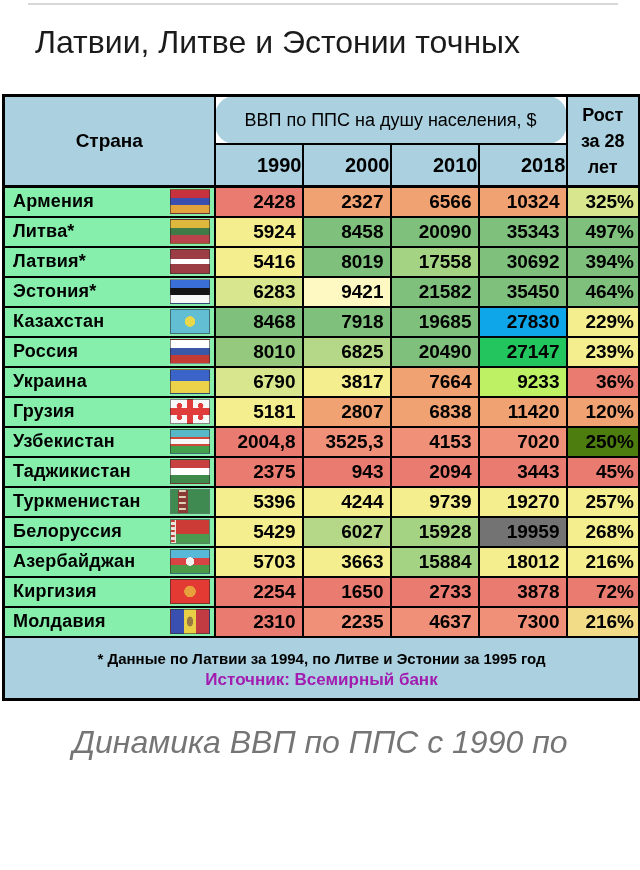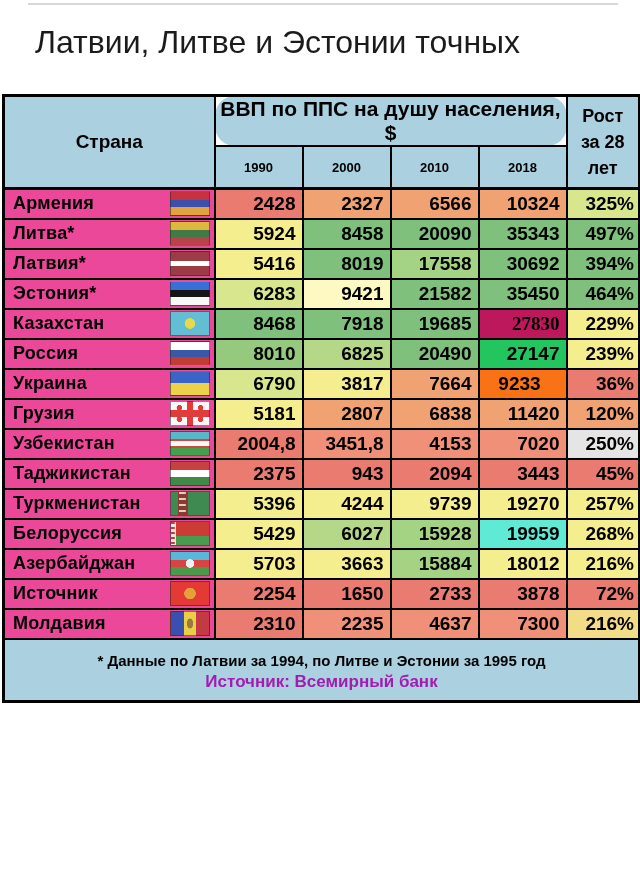--- a/index.html
+++ b/index.html
@@ -11,26 +11,26 @@
   .top-rule{position:absolute;top:3px;left:28px;width:590px;height:2px;background:#d7d7d7;}
   .intro{margin:16px 0 0 35px;color:#1b1b1b;font-size:32px;line-height:53px;font-weight:400;}
   table.gdp{
     border-collapse:collapse;table-layout:fixed;
     margin:25px 0 0 2px;width:636px;
     border:3px solid #000;
   }
   th,td{border:2px solid #000;padding:0;overflow:hidden;}
   thead th{background:#abd0e0;color:#000;}
   .country-head{font-size:19px;font-weight:bold;}
-  .gdp-head{font-size:21px;font-weight:bold;height:46px;border-radius:20px;}
-  .year-row th{font-size:13px;font-weight:bold;height:40px;}
+  .gdp-head{font-size:18px;font-weight:normal;height:46px;border-radius:20px;}
+  .year-row th{font-size:20px;font-weight:bold;height:40px;text-align:right;}
   .growth-head{font-size:18px;font-weight:bold;white-space:pre-line;line-height:26px;}
   .hdr-bottom{border-bottom-width:3px;}
   tbody tr{height:30px;}
-  .country-cell{background:#ec4899;margin-top:48px;}
+  .country-cell{background:#86efac;margin-top:48px;}
   .country-wrap{display:flex;align-items:center;justify-content:space-between;padding:0 4px 0 8px;}
   .country-name{font-size:18px;font-weight:bold;color:#000;letter-spacing:0.2px;}
   .val{font-size:19px;font-weight:bold;color:#000;text-align:right;padding-right:6px;font-family:"Liberation Sans","DejaVu Sans",sans-serif;}
   .growth{padding-right:4px;}
   tfoot td{background:#abd0e0;height:60px;}
   .footnote{font-size:15px;font-weight:bold;text-align:center;margin-top:4px;color:#000;}
   .source{font-size:17px;font-weight:bold;text-align:center;margin-top:3px;color:#a21caf;}
   .caption{margin-top:16px;text-align:center;color:#757575;font-size:32px;font-style:italic;line-height:50px;}
 
   
@@ -156,21 +156,21 @@
       <tr>
         <td class="country-cell">
           <div class="country-wrap">
             <span class="country-name">Казахстан</span>
             <span class="flag flag-kz"></span>
           </div>
         </td>
         <td class="val" style="background: rgb(126, 192, 124);">8468</td>
         <td class="val" style="background: rgb(126, 192, 124);">7918</td>
         <td class="val" style="background: rgb(126, 192, 124);">19685</td>
-        <td class="val" style="background: #be185d; font-family: Liberation Serif, serif;">27830</td>
+        <td class="val" style="background: #0ea5e9;">27830</td>
         <td class="val growth" style="background: rgb(245, 238, 142);">229%</td>
       </tr>
       <tr>
         <td class="country-cell">
           <div class="country-wrap">
             <span class="country-name">Россия</span>
             <span class="flag flag-ru"></span>
           </div>
         </td>
         <td class="val" style="background: rgb(149, 202, 126);">8010</td>
@@ -182,21 +182,21 @@
       <tr>
         <td class="country-cell">
           <div class="country-wrap">
             <span class="country-name">Украина</span>
             <span class="flag flag-ua"></span>
           </div>
         </td>
         <td class="val" style="background: rgb(216, 231, 142);">6790</td>
         <td class="val" style="background: rgb(245, 238, 142);">3817</td>
         <td class="val" style="background: rgb(241, 162, 114);">7664</td>
-        <td class="val" style="background: #f97316; text-align: center;">9233</td>
+        <td class="val" style="background: #bef264;">9233</td>
         <td class="val growth" style="background: rgb(234, 123, 112);">36%</td>
       </tr>
       <tr>
         <td class="country-cell">
           <div class="country-wrap">
             <span class="country-name">Грузия</span>
             <span class="flag flag-ge"></span>
           </div>
         </td>
         <td class="val" style="background: rgb(245, 238, 142);">5181</td>
@@ -206,24 +206,24 @@
         <td class="val growth" style="background: rgb(241, 162, 114);">120%</td>
       </tr>
       <tr>
         <td class="country-cell">
           <div class="country-wrap">
             <span class="country-name">Узбекистан</span>
             <span class="flag flag-uz"></span>
           </div>
         </td>
         <td class="val" style="background: rgb(234, 123, 112);">2004,8</td>
-        <td class="val" style="background: rgb(240, 144, 120);">3451,8</td>
+        <td class="val" style="background: rgb(240, 144, 120);">3525,3</td>
         <td class="val" style="background: rgb(240, 144, 120);">4153</td>
         <td class="val" style="background: rgb(240, 144, 120);">7020</td>
-        <td class="val growth" style="background: #e5e5e5;">250%</td>
+        <td class="val growth" style="background: #4d7c0f;">250%</td>
       </tr>
       <tr>
         <td class="country-cell">
           <div class="country-wrap">
             <span class="country-name">Таджикистан</span>
             <span class="flag flag-tj"></span>
           </div>
         </td>
         <td class="val" style="background: rgb(234, 123, 112);">2375</td>
         <td class="val" style="background: rgb(234, 123, 112);">943</td>
@@ -247,40 +247,40 @@
       <tr>
         <td class="country-cell">
           <div class="country-wrap">
             <span class="country-name">Белоруссия</span>
             <span class="flag flag-by"></span>
           </div>
         </td>
         <td class="val" style="background: rgb(245, 238, 142);">5429</td>
         <td class="val" style="background: rgb(180, 216, 136);">6027</td>
         <td class="val" style="background: rgb(165, 211, 132);">15928</td>
-        <td class="val" style="background: #5eead4;">19959</td>
+        <td class="val" style="background: #737373;">19959</td>
         <td class="val growth" style="background: rgb(245, 238, 142);">268%</td>
       </tr>
       <tr>
         <td class="country-cell">
           <div class="country-wrap">
             <span class="country-name">Азербайджан</span>
             <span class="flag flag-az"></span>
           </div>
         </td>
         <td class="val" style="background: rgb(245, 238, 142);">5703</td>
         <td class="val" style="background: rgb(245, 238, 142);">3663</td>
         <td class="val" style="background: rgb(165, 211, 132);">15884</td>
         <td class="val" style="background: rgb(245, 238, 142);">18012</td>
         <td class="val growth" style="background: rgb(245, 238, 142);">216%</td>
       </tr>
       <tr>
         <td class="country-cell">
           <div class="country-wrap">
-            <span class="country-name">Источник</span>
+            <span class="country-name">Киргизия</span>
             <span class="flag flag-kg"></span>
           </div>
         </td>
         <td class="val" style="background: rgb(234, 123, 112);">2254</td>
         <td class="val" style="background: rgb(234, 123, 112);">1650</td>
         <td class="val" style="background: rgb(234, 123, 112);">2733</td>
         <td class="val" style="background: rgb(234, 123, 112);">3878</td>
         <td class="val growth" style="background: rgb(234, 123, 112);">72%</td>
       </tr>
       <tr>
@@ -301,13 +301,14 @@
     <tr>
       <td colspan="6">
         <div class="footnote">* Данные по Латвии за 1994, по Литве и Эстонии за 1995 год</div>
         <div class="source">Источник: Всемирный банк</div>
       </td>
     </tr>
   </tfoot>
 </table>
 
 <div class="caption">
+  <div>Динамика ВВП по ППС с 1990 по</div>
 </div>
 
 </body></html>

